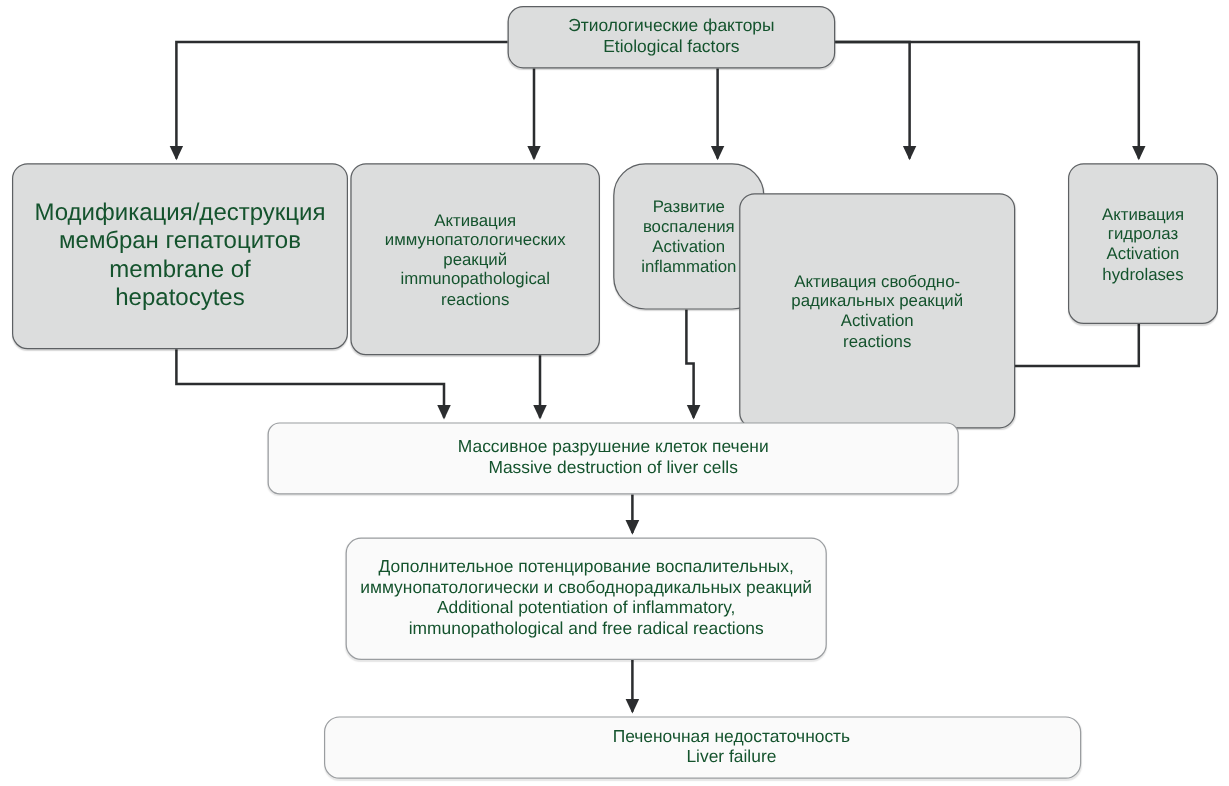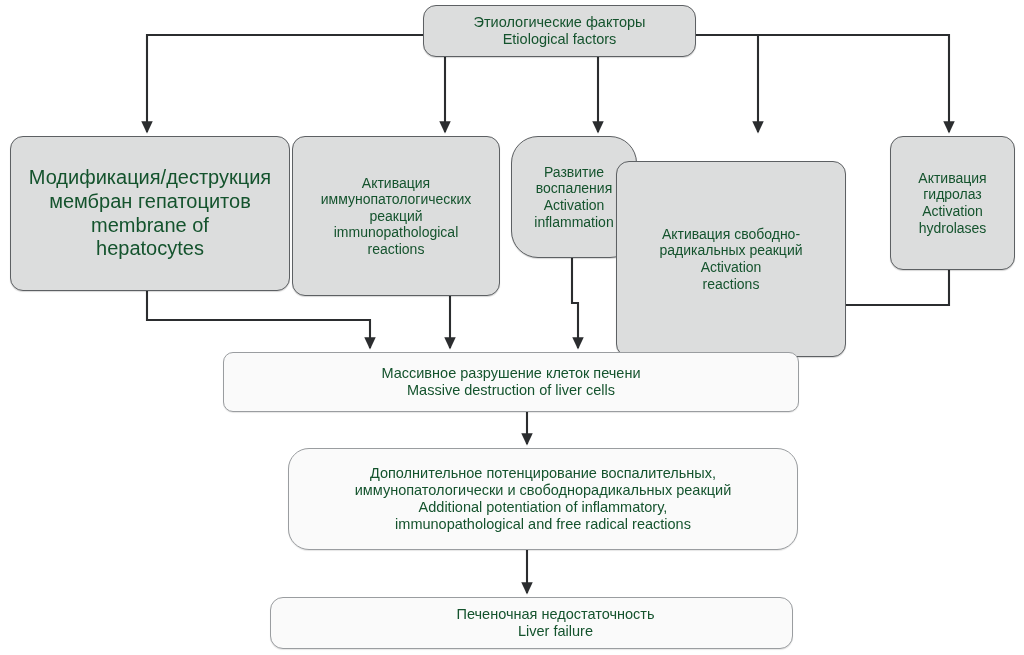--- a/index.html
+++ b/index.html
@@ -61,22 +61,22 @@
     box-shadow: 0 1px 1px rgba(0,0,0,0.10);
   }
   
   #node-etiological { left: 423px; top: 5px;   width: 273px; height: 52px;  font-size: 14.5px; }
   #node-membrane    { left: 10px;  top: 136px; width: 280px; height: 155px; font-size: 20px; }
   #node-immuno      { left: 292px; top: 136px; width: 208px; height: 160px; font-size: 14px; }
   #node-inflam      { left: 511px; top: 136px; width: 126px; height: 122px; font-size: 14px; border-radius: 27px; }
   #node-radical     { left: 616px; top: 136px; width: 230px; height: 196px; font-size: 14px; margin-top: 25px; }
   #node-hydrolases  { left: 890px; top: 136px; width: 125px; height: 134px; font-size: 14px; }
   #node-massive     { left: 223px; top: 352px; width: 576px; height: 60px;  font-size: 14.5px; border-radius: 10px; }
-  #node-additional  { left: 288px; top: 448px; width: 510px; height: 102px; font-size: 14.5px; border-radius: 21px; }
-  #node-liverfail   { left: 270px; top: 597px; width: 523px; height: 52px;  font-size: 14.5px; padding-left: 48px; }
+  #node-additional  { left: 288px; top: 448px; width: 401px; height: 102px; font-size: 14.5px; }
+  #node-liverfail   { left: 270px; top: 597px; width: 631px; height: 52px;  font-size: 14.5px; padding-left: 48px; }
 </style>
 </head>
 <body>
 
 <div id="canvas">
 
   <svg id="edges" viewBox="0 0 1024 655" width="1024" height="655" xmlns="http://www.w3.org/2000/svg">
     <defs>
       <marker id="arrow" viewBox="0 0 10 10" refX="8.2" refY="5" markerWidth="6.2" markerHeight="6.2" orient="auto-start-reverse">
         <path d="M 0 0.6 L 9.4 5 L 0 9.4 z" fill="#2b2d2f"></path>

